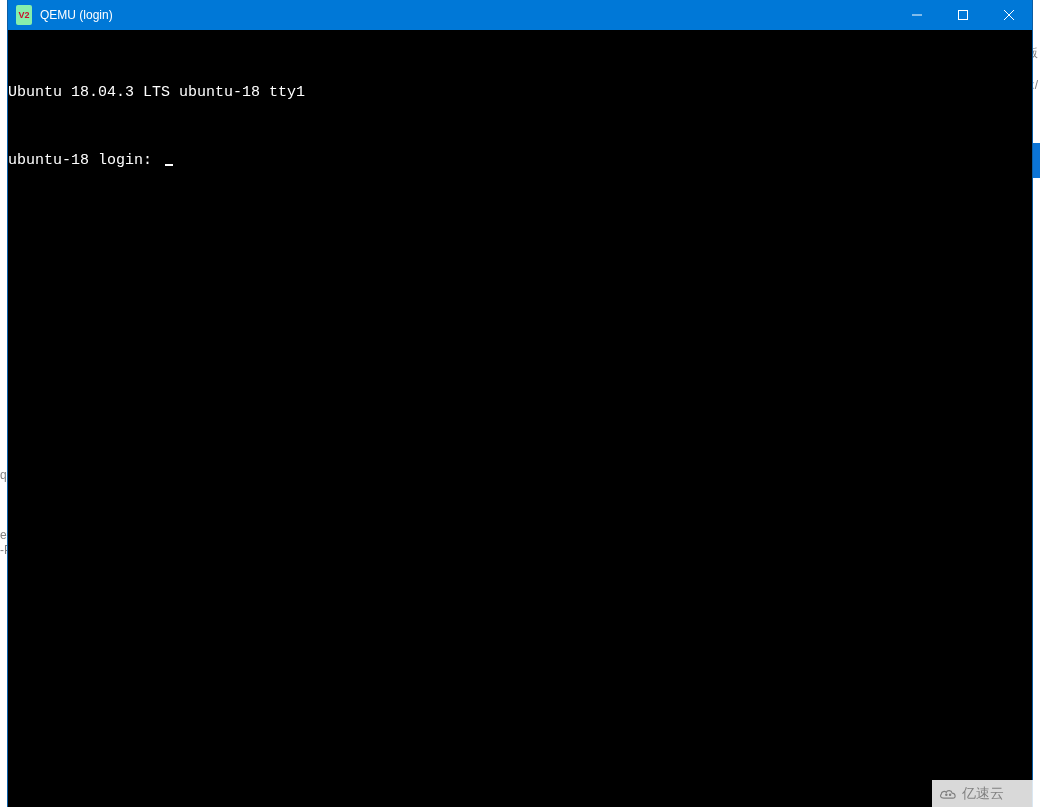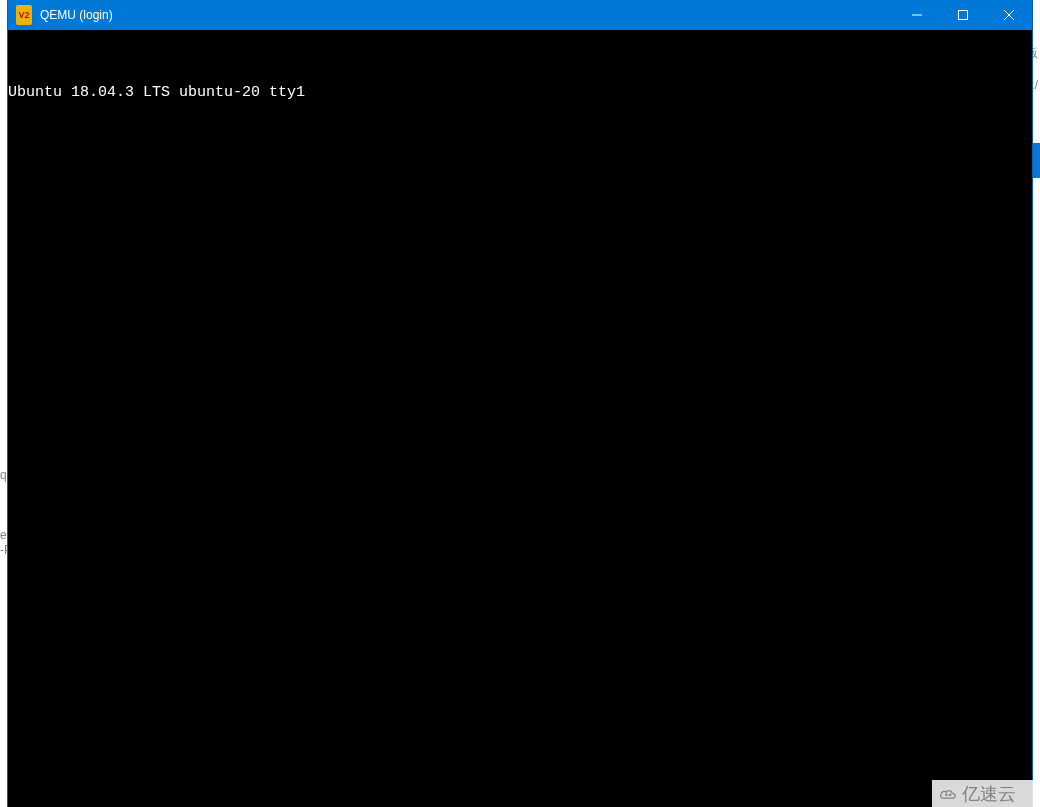--- a/index.html
+++ b/index.html
@@ -41,21 +41,21 @@
     background: #0078d7;
     display: flex;
     align-items: center;
     color: #ffffff;
     font-size: 12px;
     user-select: none;
   }
   .titlebar .app-icon {
     width: 16px; height: 20px;
     margin: 0 8px 0 8px;
-    background: #eab308;
+    background: #86efac;
     color: #c8102e;
     font-size: 9px;
     font-weight: bold;
     display: flex;
     align-items: center;
     justify-content: center;
     border-radius: 2px;
   }
   .titlebar .title { flex: 0 0 auto; }
   .titlebar .spacer { flex: 1 1 auto; }
@@ -96,21 +96,21 @@
   
   .watermark {
     position: absolute;
     right: 0; bottom: 0;
     width: 108px; height: 27px;
     background: rgba(255,255,255,0.85);
     display: flex;
     align-items: center;
     gap: 4px;
     padding: 0 6px;
-    font-size: 18px;
+    font-size: 14px;
     color: #808080;
     font-family: "Microsoft YaHei","PingFang SC",sans-serif;
   }
   .watermark svg { width: 20px; height: 14px; stroke:#808080; fill:none; stroke-width:1.4; }
 </style>
 </head>
 <body>
 
 <div class="bg-fragments">
   <span class="bg-frag-top">版</span>
@@ -141,21 +141,22 @@
       <div class="win-btn close">
         <svg viewBox="0 0 10 10">
             <line x1="0" y1="0" x2="10" y2="10"></line>
             <line x1="10" y1="0" x2="0" y2="10"></line>
           </svg>
       </div>
     </div>
   </div>
 
   <div class="terminal">
-    <div class="term-line">Ubuntu 18.04.3 LTS ubuntu-20 tty1</div>
+    <div class="term-line">Ubuntu 18.04.3 LTS ubuntu-18 tty1</div>
+    <div class="term-line"><span>ubuntu-18 login: </span><span class="cursor"></span></div>
   </div>
 </div>
 
 <div class="watermark">
   <svg viewBox="0 0 24 16">
     <path d="M7 13 C3 13 2 10 4 8 C4 5 8 4 10 6 C11 3 16 3 17 7 C21 7 22 13 18 13 Z"></path>
     <circle cx="10" cy="9" r="0.8" fill="#808080"></circle>
       <circle cx="14.5" cy="9" r="0.8" fill="#808080"></circle>
   </svg>
   <span>亿速云</span>

